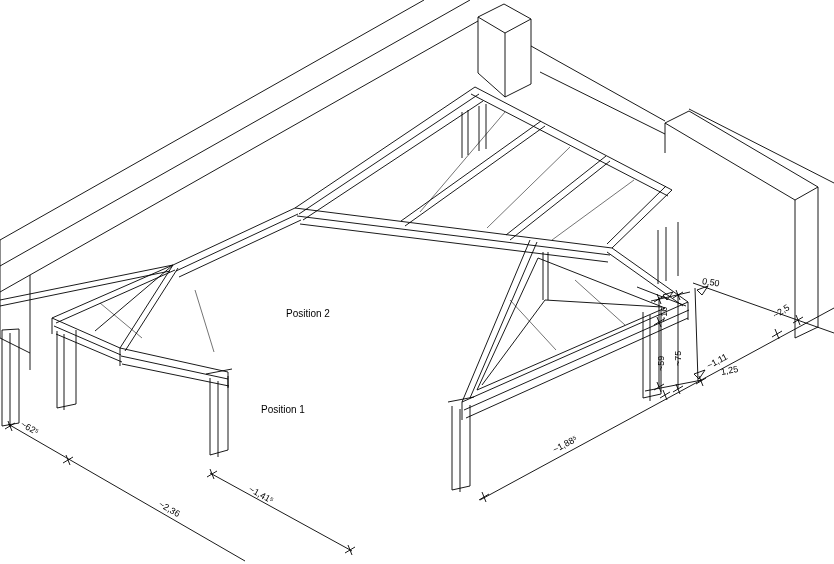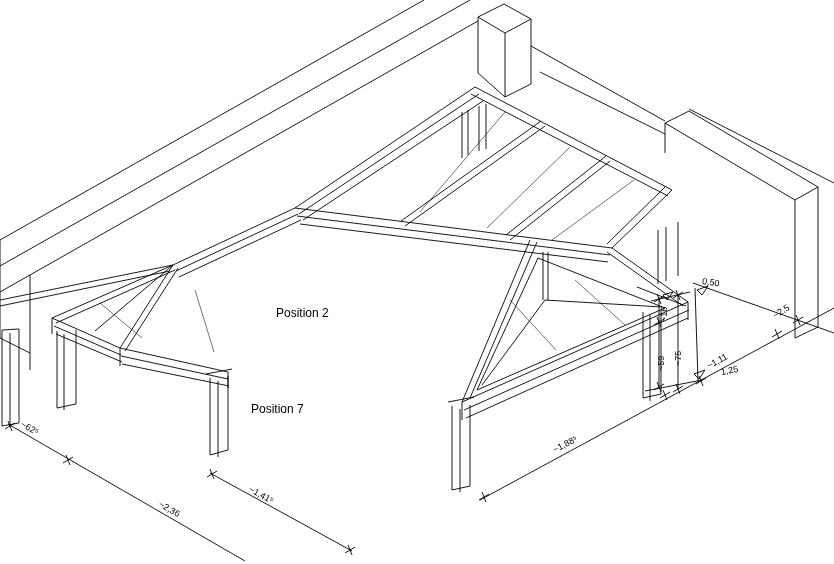--- a/index.html
+++ b/index.html
@@ -15,21 +15,21 @@
   svg g[data-name="glass-diagonals"] line{stroke-width:0.55;}
   .lbl{
     position:absolute;
     font-size:9px;
     line-height:10px;
     color:#000000;
     white-space:nowrap;
     transform-origin:0 0;
     letter-spacing:0px;
   }
-  .pos{font-size:12px;line-height:11px;}
+  .pos{font-size:10px;line-height:11px;margin-left:10px;}
   .r30{transform:rotate(30deg);}
   .r29{transform:rotate(29deg);}
   .rm28{transform:rotate(-28deg);}
   .rm10{transform:rotate(-10deg);}
   .r9{transform:rotate(9deg);}
   .rm33{transform:rotate(-33deg);}
   .rm90{transform:rotate(-90deg);}
 </style>
 </head>
 <body>
@@ -205,21 +205,21 @@
       <use href="#tick" x="678" y="389"></use>
     </g>
 
     <g data-name="datum-flag-icons">
       <path d="M697,290 l11,-4 l-6,9 z"></path>
       <path d="M694,374 l11,-4 l-6,9 z"></path>
       <path d="M663,295 l10,-3 l-6,8 z"></path>
     </g>
   </svg>
 
-  <div class="lbl pos" data-name="position-1-label" style="left:251px;top:404px;">Position 7</div>
+  <div class="lbl pos" data-name="position-1-label" style="left:251px;top:404px;">Position 1</div>
   <div class="lbl pos" data-name="position-2-label" style="left:276px;top:308px;">Position 2</div>
 
   <div class="lbl r30" data-name="dimension-62-label" style="left:24px;top:419px;">~62⁵</div>
   <div class="lbl r30" data-name="dimension-236-label" style="left:162px;top:499px;">~2,36</div>
   <div class="lbl r29" data-name="dimension-141-label" style="left:252px;top:484px;">~1,41⁵</div>
   <div class="lbl rm28" data-name="dimension-188-label" style="left:551px;top:446px;">~1,88⁵</div>
 
   <div class="lbl r9" data-name="dimension-050-label" style="left:703px;top:276px;">0,50</div>
   <div class="lbl rm33" data-name="dimension-25-label" style="left:771px;top:312px;">~2,5</div>
   <div class="lbl rm28" data-name="dimension-111-label" style="left:705px;top:362px;">~1,11</div>

